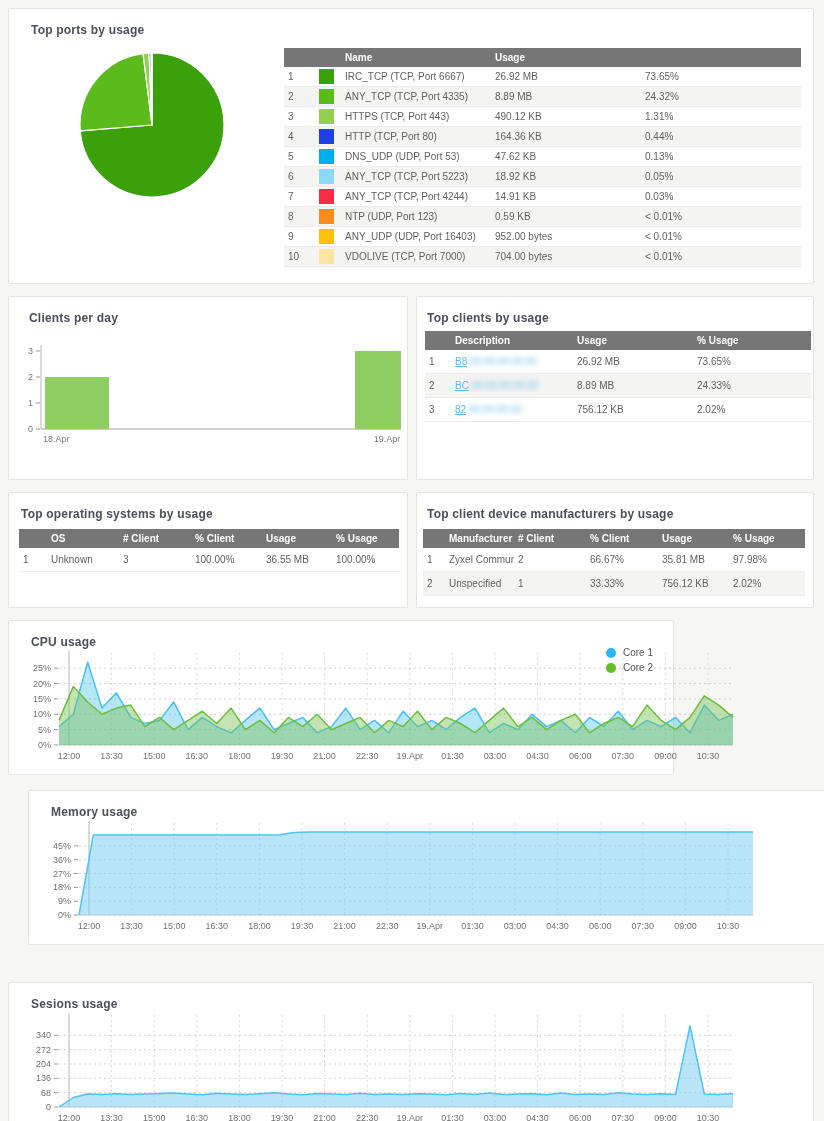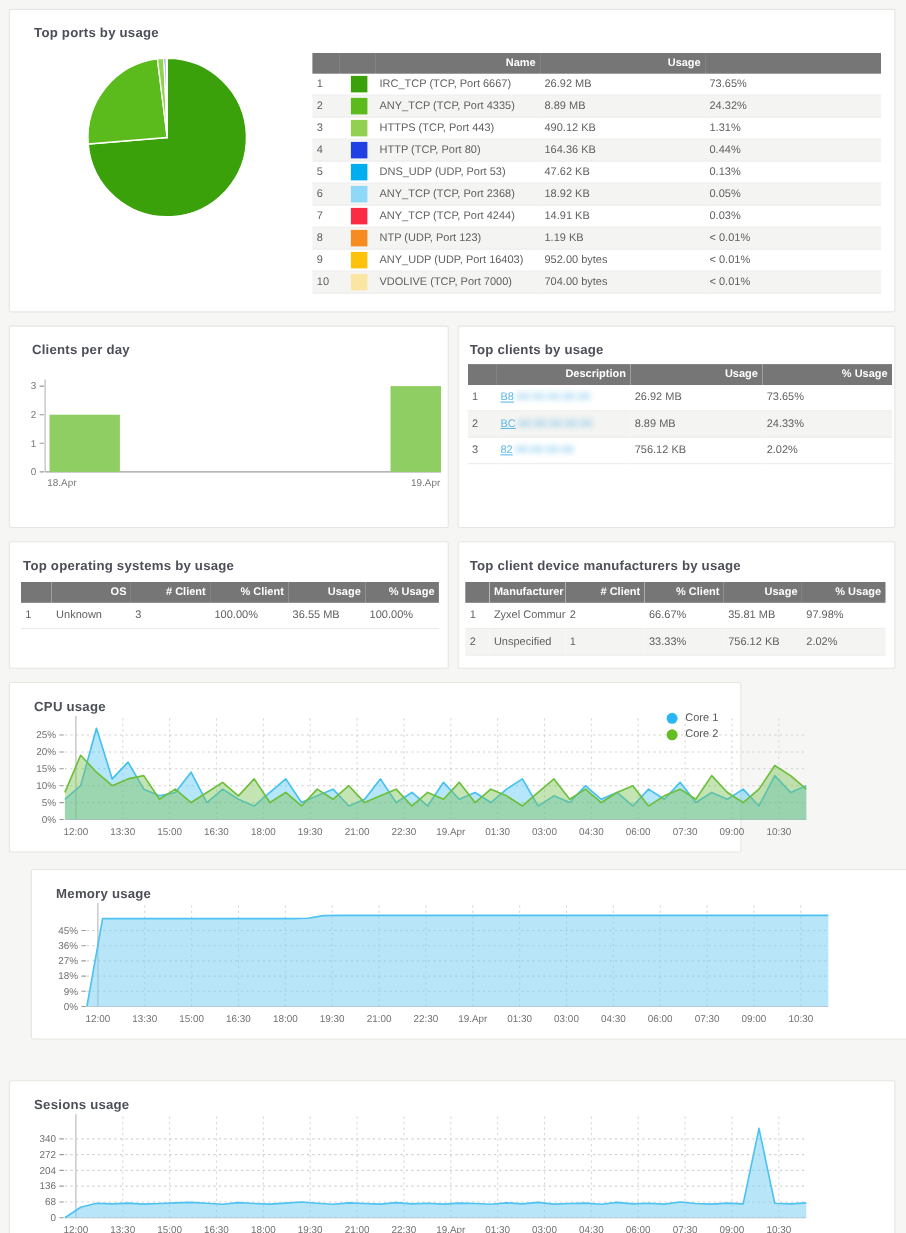--- a/index.html
+++ b/index.html
@@ -1,20 +1,20 @@
 <!DOCTYPE html>
 <html><head>
 <meta charset="utf-8">
 <style>
   html,body{margin:0;padding:0;}
   body{width:824px;height:1121px;background:#f6f6f4;font-family:"Liberation Sans",sans-serif;position:relative;overflow:hidden;}
   .card{position:absolute;background:#fff;border:1px solid #e5e5e1;border-radius:2px;box-sizing:border-box;}
   .card-title{position:absolute;left:22px;top:14px;font-size:12px;font-weight:bold;color:#4d4f58;letter-spacing:.2px;}
   .dash-table{border-collapse:collapse;table-layout:fixed;font-size:10px;color:#5f5f5f;position:absolute;background:#fff;}
-  .dash-table thead th{background:#767676;color:#fff;font-weight:bold;text-align:right;padding:4px 4px;overflow:hidden;white-space:nowrap;}
+  .dash-table thead th{background:#767676;color:#fff;font-weight:bold;text-align:left;padding:4px 4px;overflow:hidden;white-space:nowrap;}
   .dash-table td{padding:6px 4px;border-bottom:1px solid #ececea;overflow:hidden;white-space:nowrap;}
   .dash-table tbody tr:nth-child(even){background:#f4f4f2;}
   .t-ports td{padding:2px 4px;height:15px;line-height:15px;}
   .swatch{width:15px;height:15px;margin-left:6px;}
   a.mac-link{color:#5fb9e8;font-size:10px;}
   .masked{filter:blur(2.5px);opacity:.85;display:inline-block;}
   .legend{position:absolute;right:20px;top:26px;font-size:10px;color:#555;}
   .legend-item{display:flex;align-items:center;margin-bottom:4px;}
   .legend-dot{width:10px;height:10px;border-radius:50%;margin-right:7px;}
   svg{display:block;}
@@ -100,40 +100,40 @@
           </td>
           <td>DNS_UDP (UDP, Port 53)</td>
           <td>47.62 KB</td>
           <td>0.13%</td>
         </tr>
         <tr>
           <td>6</td>
           <td>
             <div class="swatch" style="background: rgb(142, 216, 248);"></div>
           </td>
-          <td>ANY_TCP (TCP, Port 2368)</td>
+          <td>ANY_TCP (TCP, Port 5223)</td>
           <td>18.92 KB</td>
           <td>0.05%</td>
         </tr>
         <tr>
           <td>7</td>
           <td>
             <div class="swatch" style="background: rgb(251, 43, 68);"></div>
           </td>
           <td>ANY_TCP (TCP, Port 4244)</td>
           <td>14.91 KB</td>
           <td>0.03%</td>
         </tr>
         <tr>
           <td>8</td>
           <td>
             <div class="swatch" style="background: rgb(246, 139, 31);"></div>
           </td>
           <td>NTP (UDP, Port 123)</td>
-          <td>1.19 KB</td>
+          <td>0.59 KB</td>
           <td>&lt; 0.01%</td>
         </tr>
         <tr>
           <td>9</td>
           <td>
             <div class="swatch" style="background: rgb(255, 194, 10);"></div>
           </td>
           <td>ANY_UDP (UDP, Port 16403)</td>
           <td>952.00 bytes</td>
           <td>&lt; 0.01%</td>

